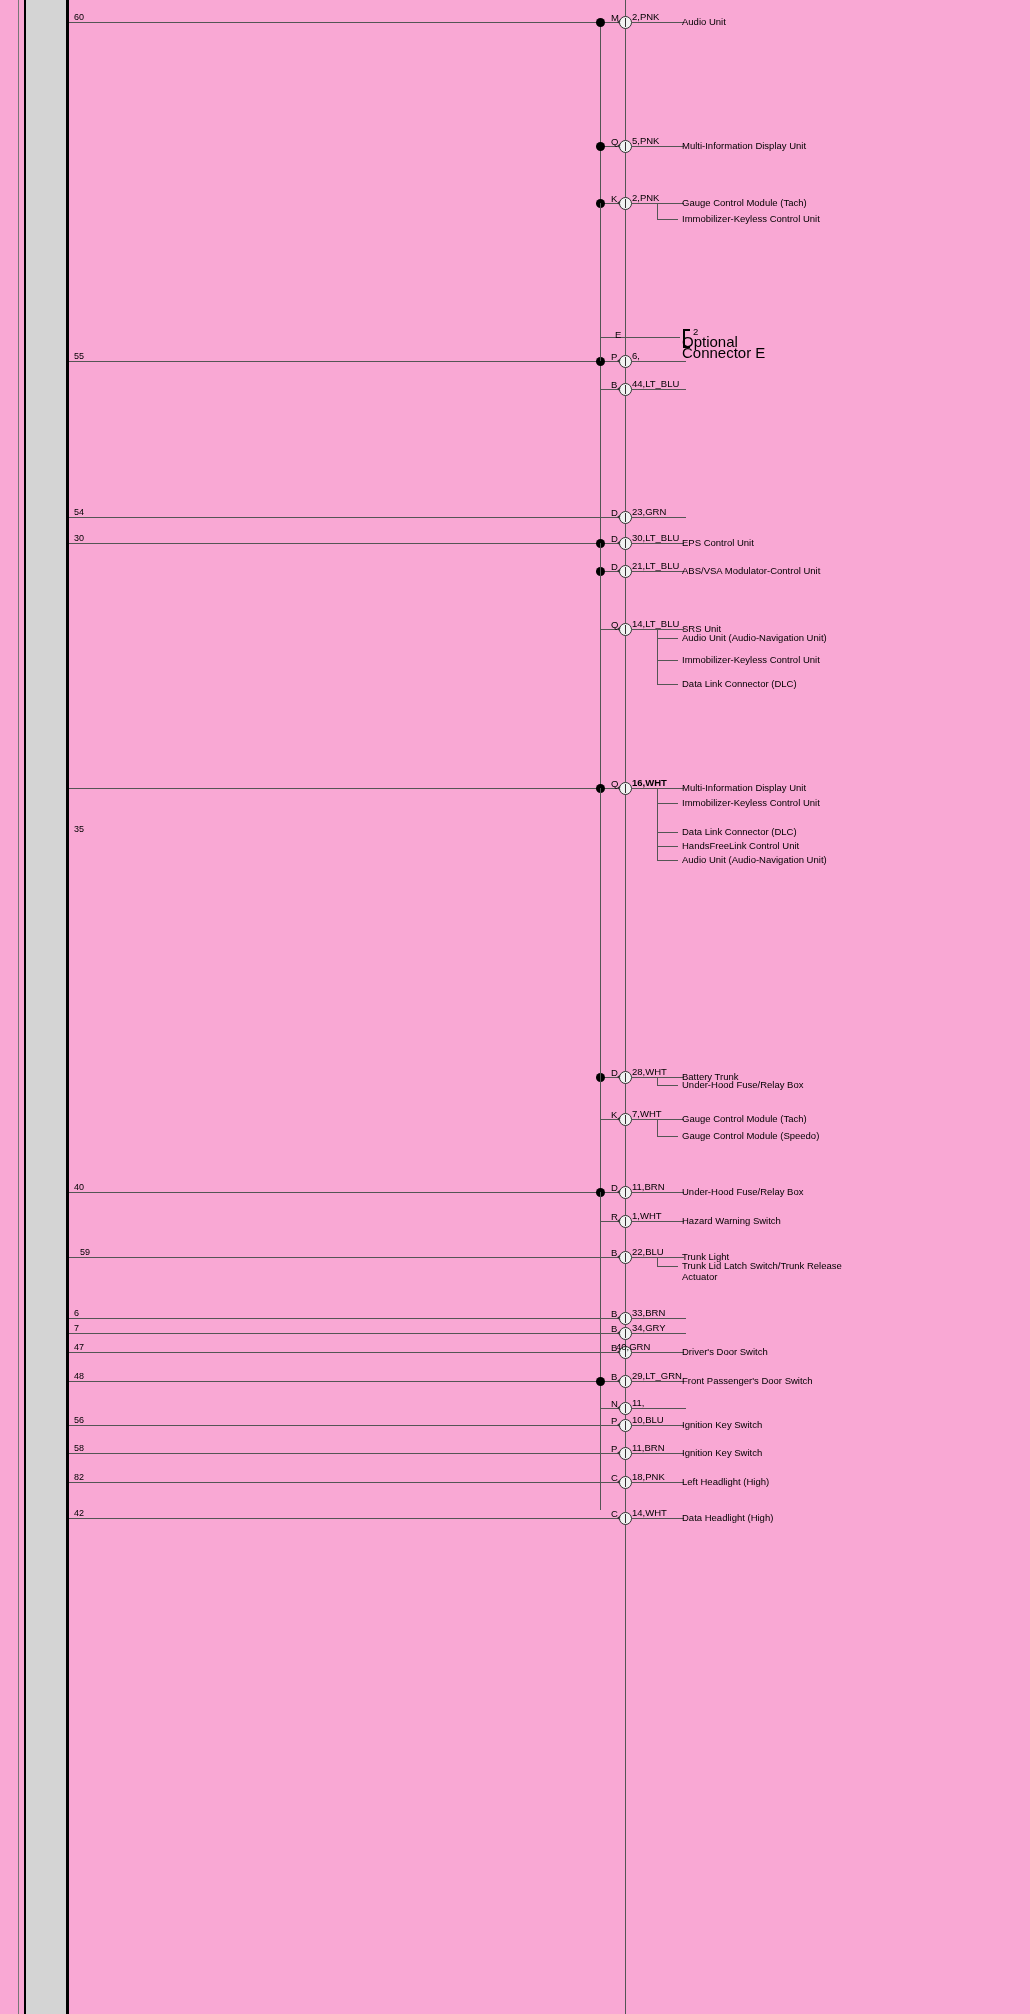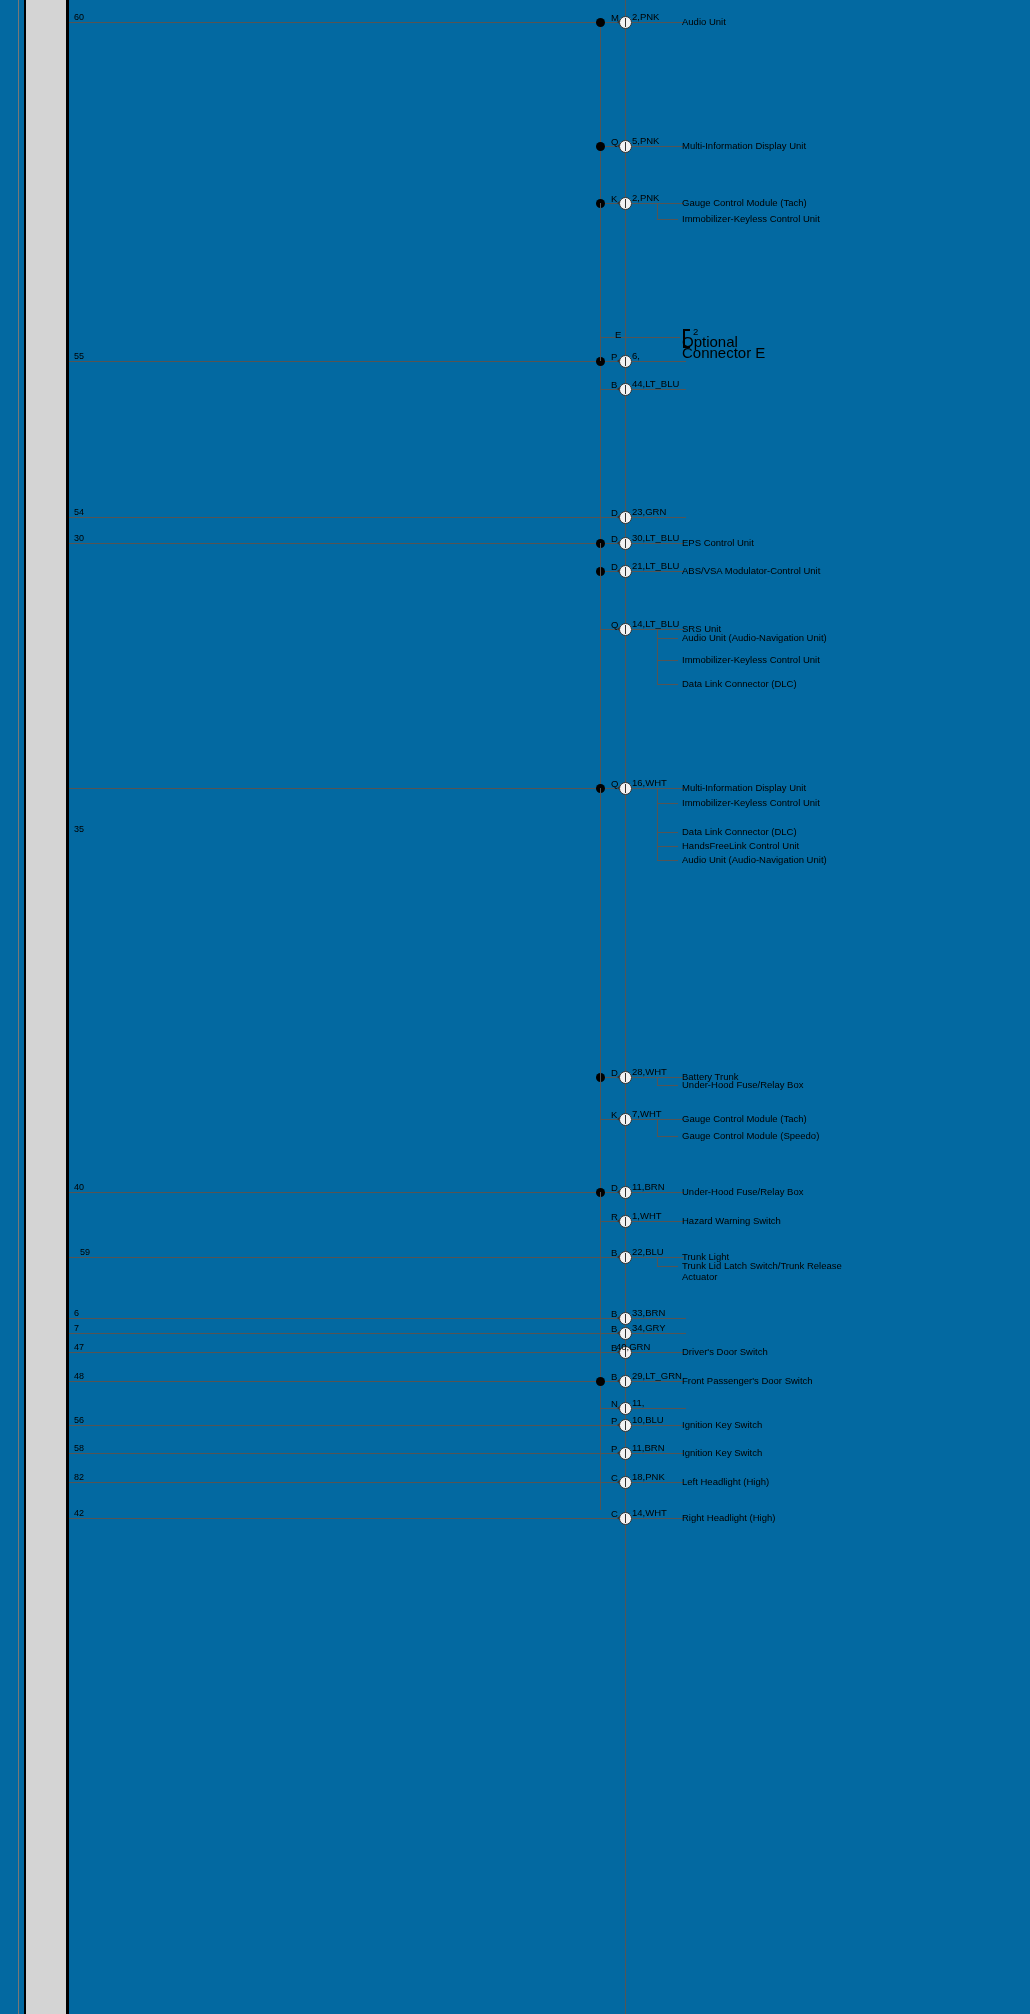--- a/index.html
+++ b/index.html
@@ -1,17 +1,17 @@
 <!DOCTYPE html>
 <html><head>
 <meta charset="utf-8">
 <style>
   html,body{margin:0;padding:0;background:#fff;}
   body{font-family:"Liberation Sans", sans-serif;}
-  #sheet{position:relative;width:1030px;height:2014px;background:#0369a1;overflow:hidden;}
+  #sheet{position:relative;width:1030px;height:2014px;background:#f9a8d4;overflow:hidden;}
 
   
   .band-rule{position:absolute;background:#000;}
   .gray-band{position:absolute;background:#d4d4d4;}
 
   
   .hwire{position:absolute;height:0;border-top:1px solid #555;}
   .vwire{position:absolute;width:0;border-left:1px solid #555;}
   .vbus{position:absolute;width:0;border-left:1px solid #555;}
 
@@ -132,21 +132,21 @@
       <div class="hwire" style="left:657px;top:660px;width:21px;"></div>
       <div class="dev" style="left:682px;top:678px;">Data Link Connector (DLC)</div>
       <div class="hwire" style="left:657px;top:684px;width:21px;"></div>
       <div class="vwire" style="left:657px;top:629px;height:55px;"></div>
       <div class="fnum" style="left:74px;top:824px;">35</div>
       <div class="hwire" style="left:69px;top:788px;width:556px;"></div>
       <div class="dot" style="left:596px;top:784px;"></div>
       <div class="term" style="left:611px;top:779px;">Q</div>
       <div class="tick" style="left:617px;top:785px;"></div>
       <div class="conn" style="left:619px;top:782px;"></div>
-      <div class="spec" style="left:632px;top:778px;">16,WHT</div>
+      <div class="spec" style="left:632px;top:778px;font-weight:bold;">16,WHT</div>
       <div class="hwire" style="left:631px;top:788px;width:53px;"></div>
       <div class="dev" style="left:682px;top:782px;">Multi-Information Display Unit</div>
       <div class="dev" style="left:682px;top:797px;">Immobilizer-Keyless Control Unit</div>
       <div class="hwire" style="left:657px;top:803px;width:21px;"></div>
       <div class="dev" style="left:682px;top:826px;">Data Link Connector (DLC)</div>
       <div class="hwire" style="left:657px;top:832px;width:21px;"></div>
       <div class="dev" style="left:682px;top:840px;">HandsFreeLink Control Unit</div>
       <div class="hwire" style="left:657px;top:846px;width:21px;"></div>
       <div class="dev" style="left:682px;top:854px;">Audio Unit (Audio-Navigation Unit)</div>
       <div class="hwire" style="left:657px;top:860px;width:21px;"></div>
@@ -260,21 +260,21 @@
       <div class="spec" style="left:632px;top:1472px;">18,PNK</div>
       <div class="hwire" style="left:631px;top:1482px;width:53px;"></div>
       <div class="dev" style="left:682px;top:1476px;">Left Headlight (High)</div>
       <div class="fnum" style="left:74px;top:1508px;">42</div>
       <div class="hwire" style="left:69px;top:1518px;width:556px;"></div>
       <div class="term" style="left:611px;top:1509px;">C</div>
       <div class="tick" style="left:617px;top:1515px;"></div>
       <div class="conn" style="left:619px;top:1512px;"></div>
       <div class="spec" style="left:632px;top:1508px;">14,WHT</div>
       <div class="hwire" style="left:631px;top:1518px;width:53px;"></div>
-      <div class="dev" style="left:682px;top:1512px;">Right Headlight (High)</div>
+      <div class="dev" style="left:682px;top:1512px;">Data Headlight (High)</div>
       <div class="vwire" style="left:600px;top:203px;height:158px;"></div>
       <div class="vwire" style="left:600px;top:543px;height:86px;"></div>
       <div class="vwire" style="left:600px;top:788px;height:331px;"></div>
       <div class="vwire" style="left:600px;top:1192px;height:29px;"></div>
     </div>
 
   <div id="optconn">
     <div class="vwire" style="left:600px;top:337px;width:0;height:0;"></div>
     <div class="hwire" style="left:600px;top:337px;width:80px;"></div>
     <div class="term" style="left:615px;top:330px;">E</div>

